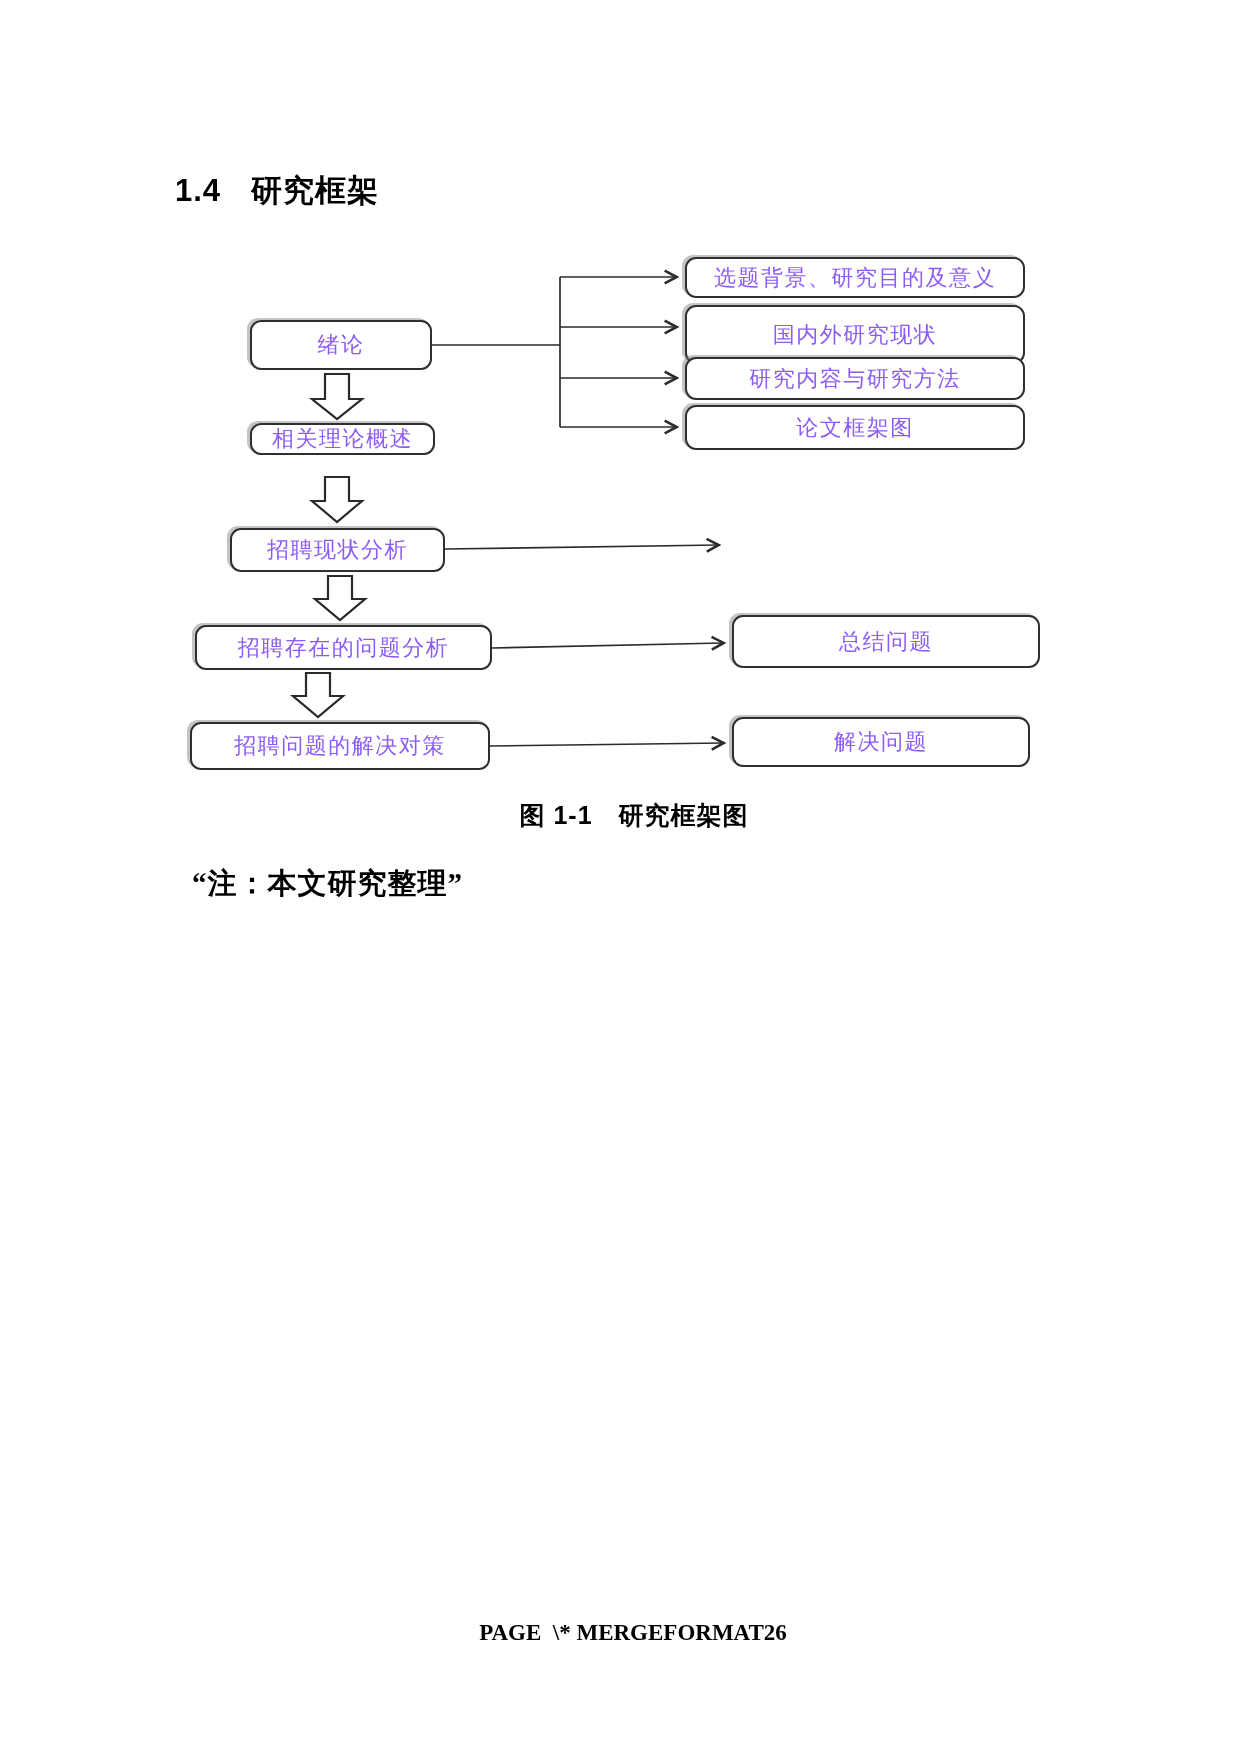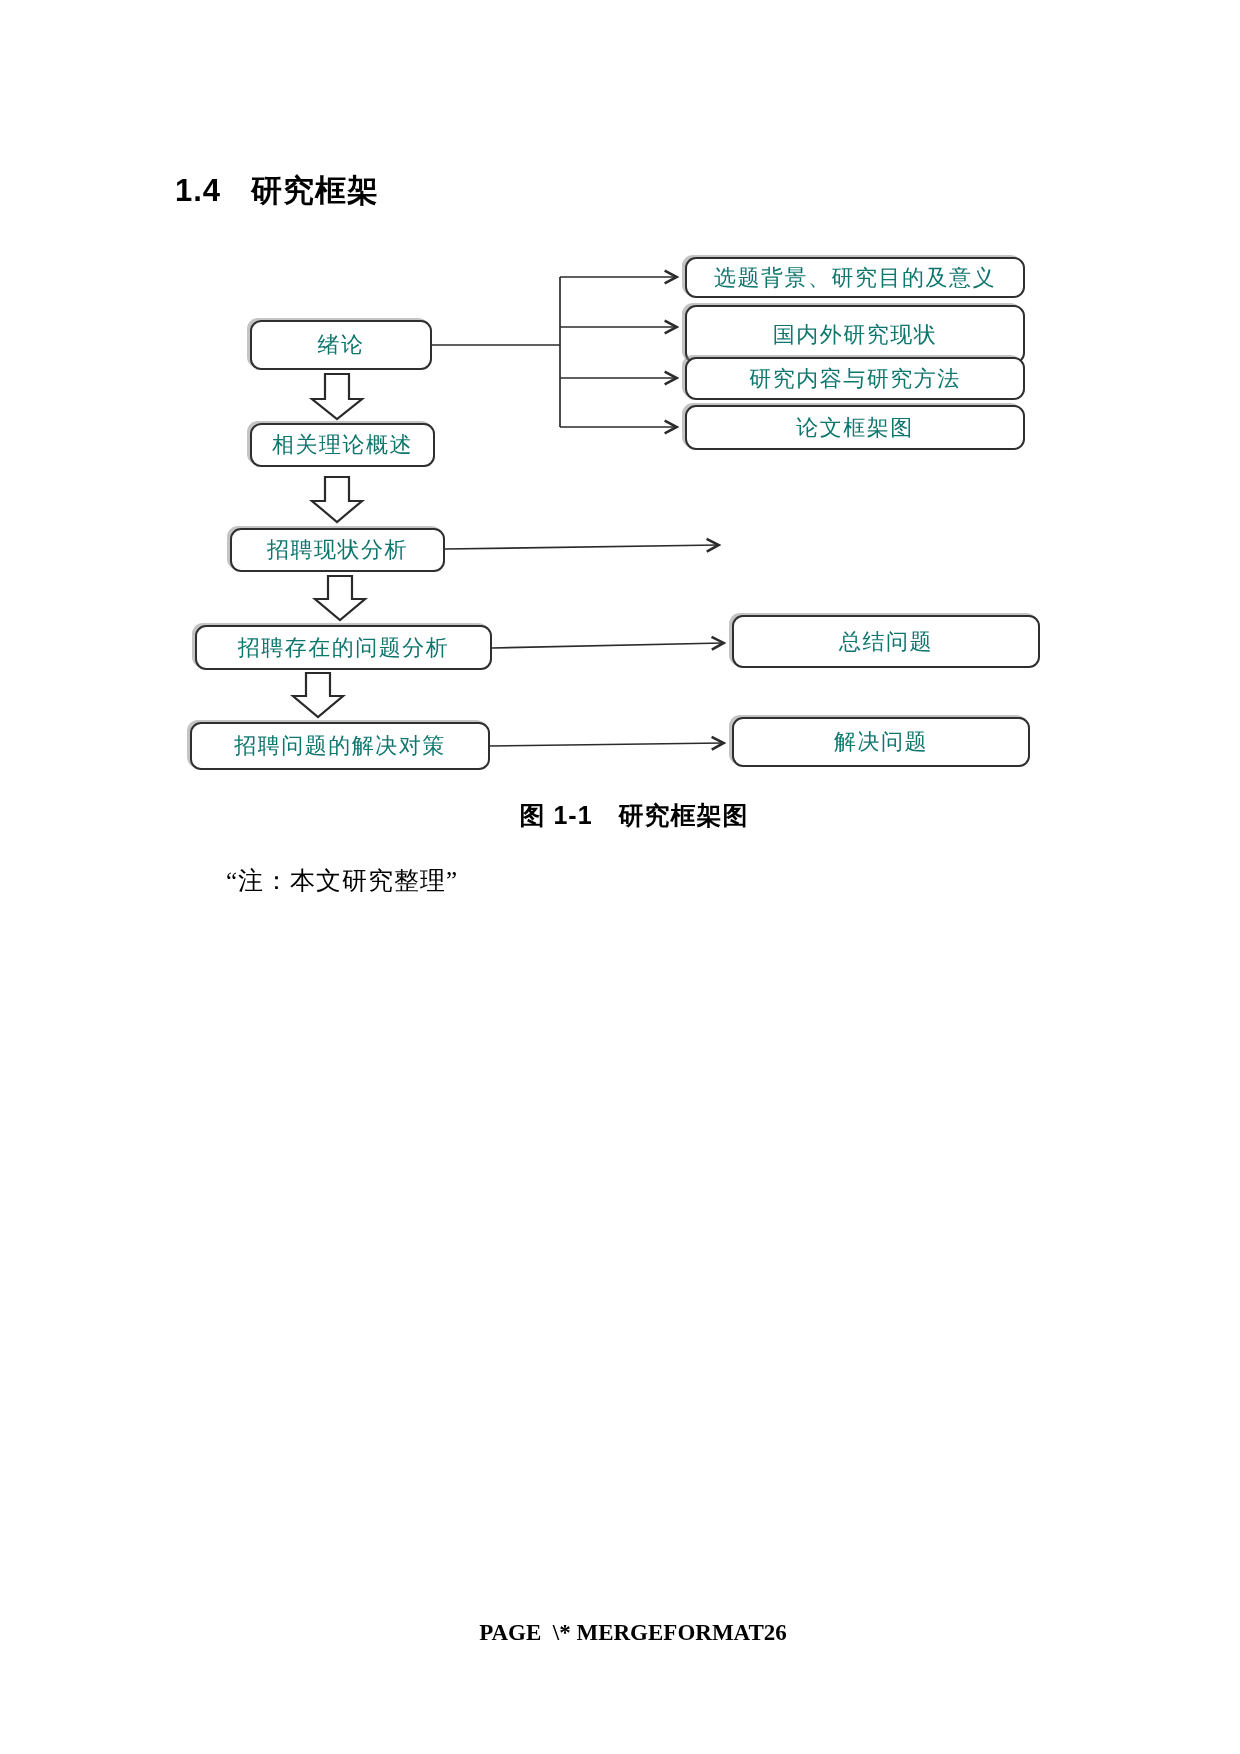--- a/index.html
+++ b/index.html
@@ -34,42 +34,41 @@
     box-sizing:border-box;
     display:flex;
     align-items:center;
     justify-content:center;
     background:#ffffff;
     border:2px solid #2f2f2f;
     border-radius:11px;
     box-shadow:-3px -2px 0 rgba(125,125,125,0.45);
     font-size:22px;
     letter-spacing:1.5px;
-    color:#0f766e;
+    color:#8b5cf6;
     white-space:nowrap;
   }
   .caption{
     position:absolute;
     left:0;right:0;
     top:799px;
     text-align:center;
     font-size:25px;
     font-weight:bold;
     letter-spacing:1px;
     padding-left:28px;
   }
   .note{
     position:absolute;
     left:192px;
     top:864px;
     font-family:"Liberation Serif", serif;
-    font-size:25px;
-    font-weight:normal;
+    font-size:29px;
+    font-weight:bold;
     letter-spacing:1px;
-    margin-left:34px;
   }
   .footer{
     position:absolute;
     left:0;right:0;
     top:1620px;
     text-align:center;
     font-family:"Liberation Serif", serif;
     font-size:23px;
     font-weight:bold;
     white-space:pre;
@@ -107,21 +106,21 @@
       <polygon points="325,477 349,477 349,501 362,501 337,522 312,501 325,501"></polygon>
       <polygon points="328,576 352,576 352,599 365,599 340,620 315,599 328,599"></polygon>
       <polygon points="306,673 330,673 330,696 343,696 318,717 293,696 306,696"></polygon>
     </g>
   </svg>
 
   <div class="fc-box" style="left:250px;top:320px;width:182px;height:50px">
     <span>绪论</span>
   </div>
 
-  <div class="fc-box" style="left:250px;top:423px;width:185px;height:44px">
+  <div class="fc-box" style="left:250px;top:423px;width:185px;height:32px">
     <span>相关理论概述</span>
   </div>
 
   <div class="fc-box" style="left:230px;top:528px;width:215px;height:44px">
     <span>招聘现状分析</span>
   </div>
 
   <div class="fc-box" style="left:190px;top:722px;width:300px;height:48px">
     <span>招聘问题的解决对策</span>
   </div>

